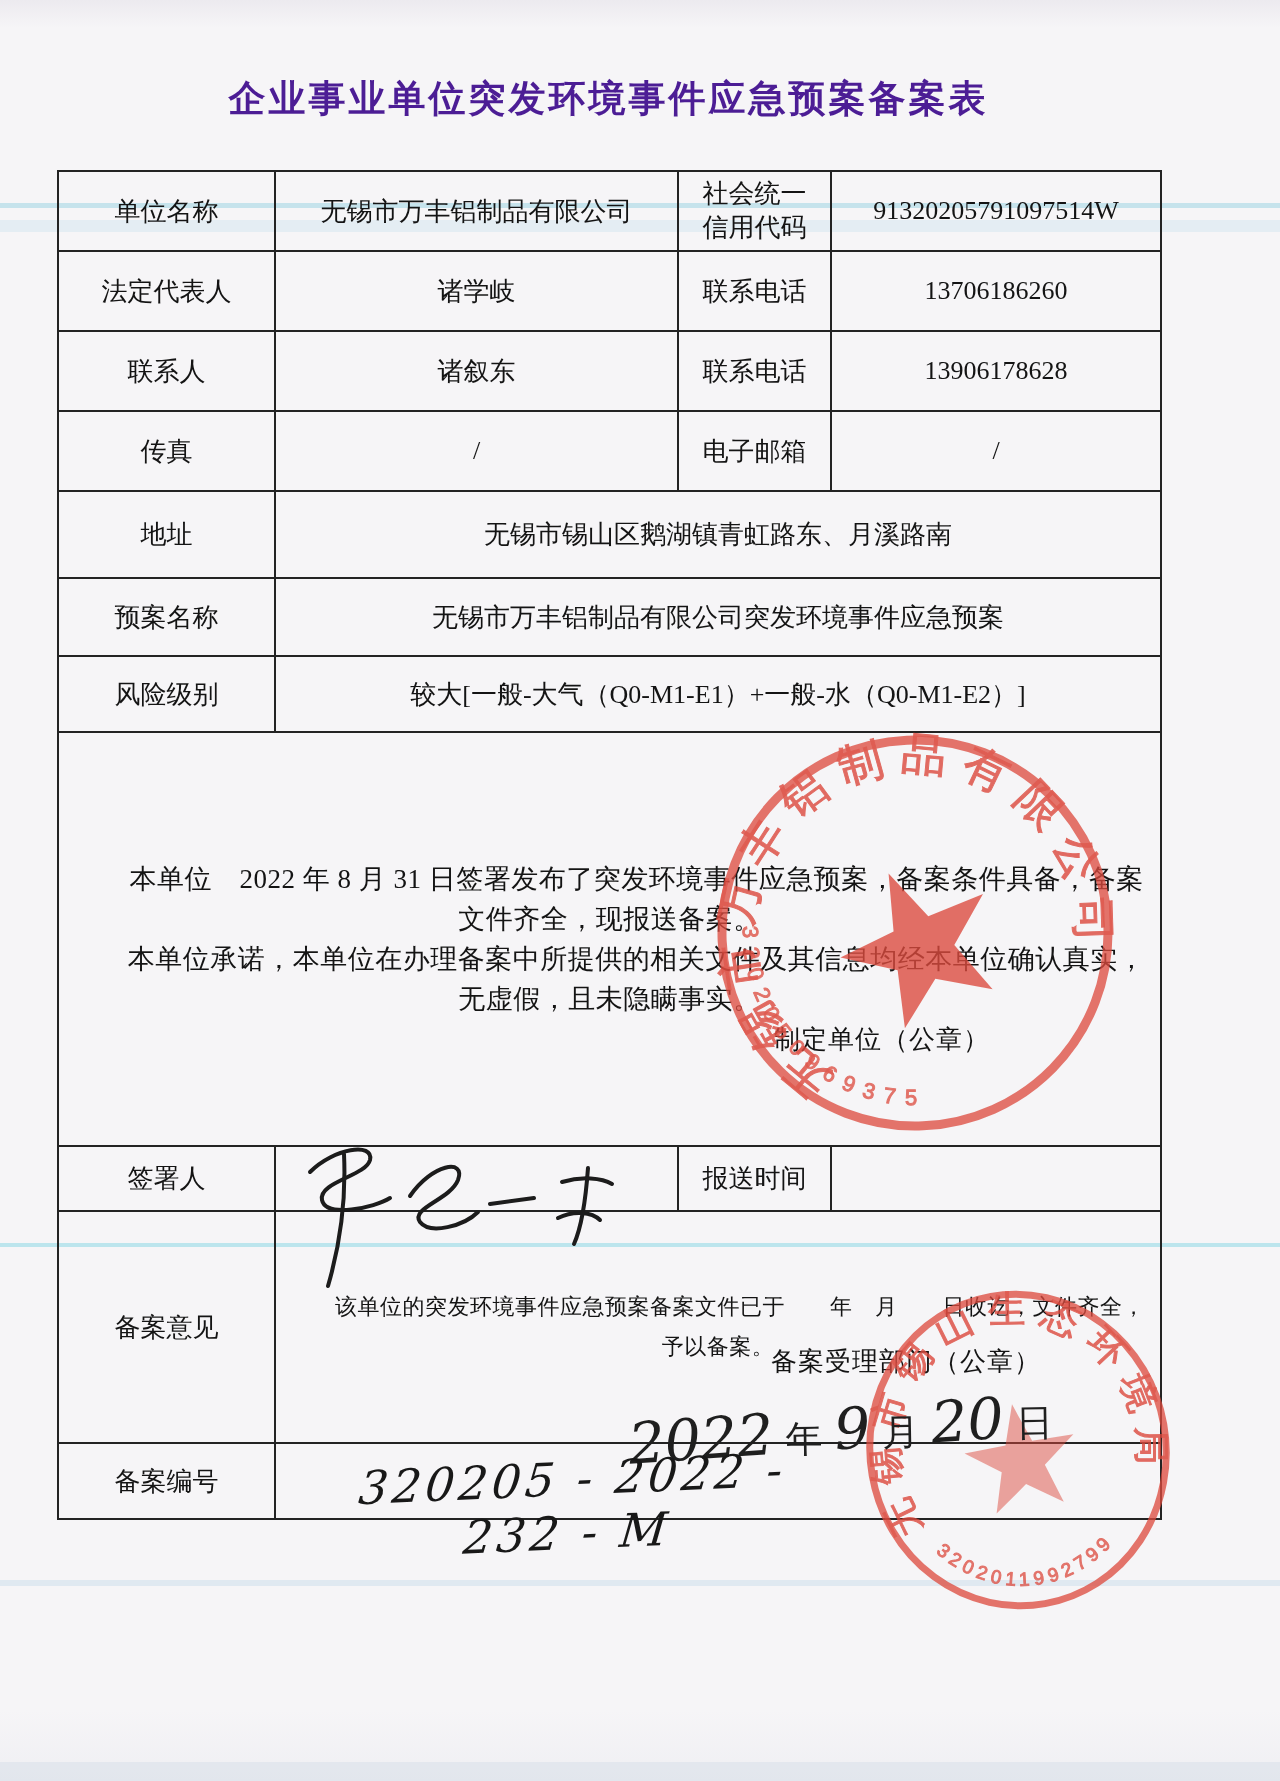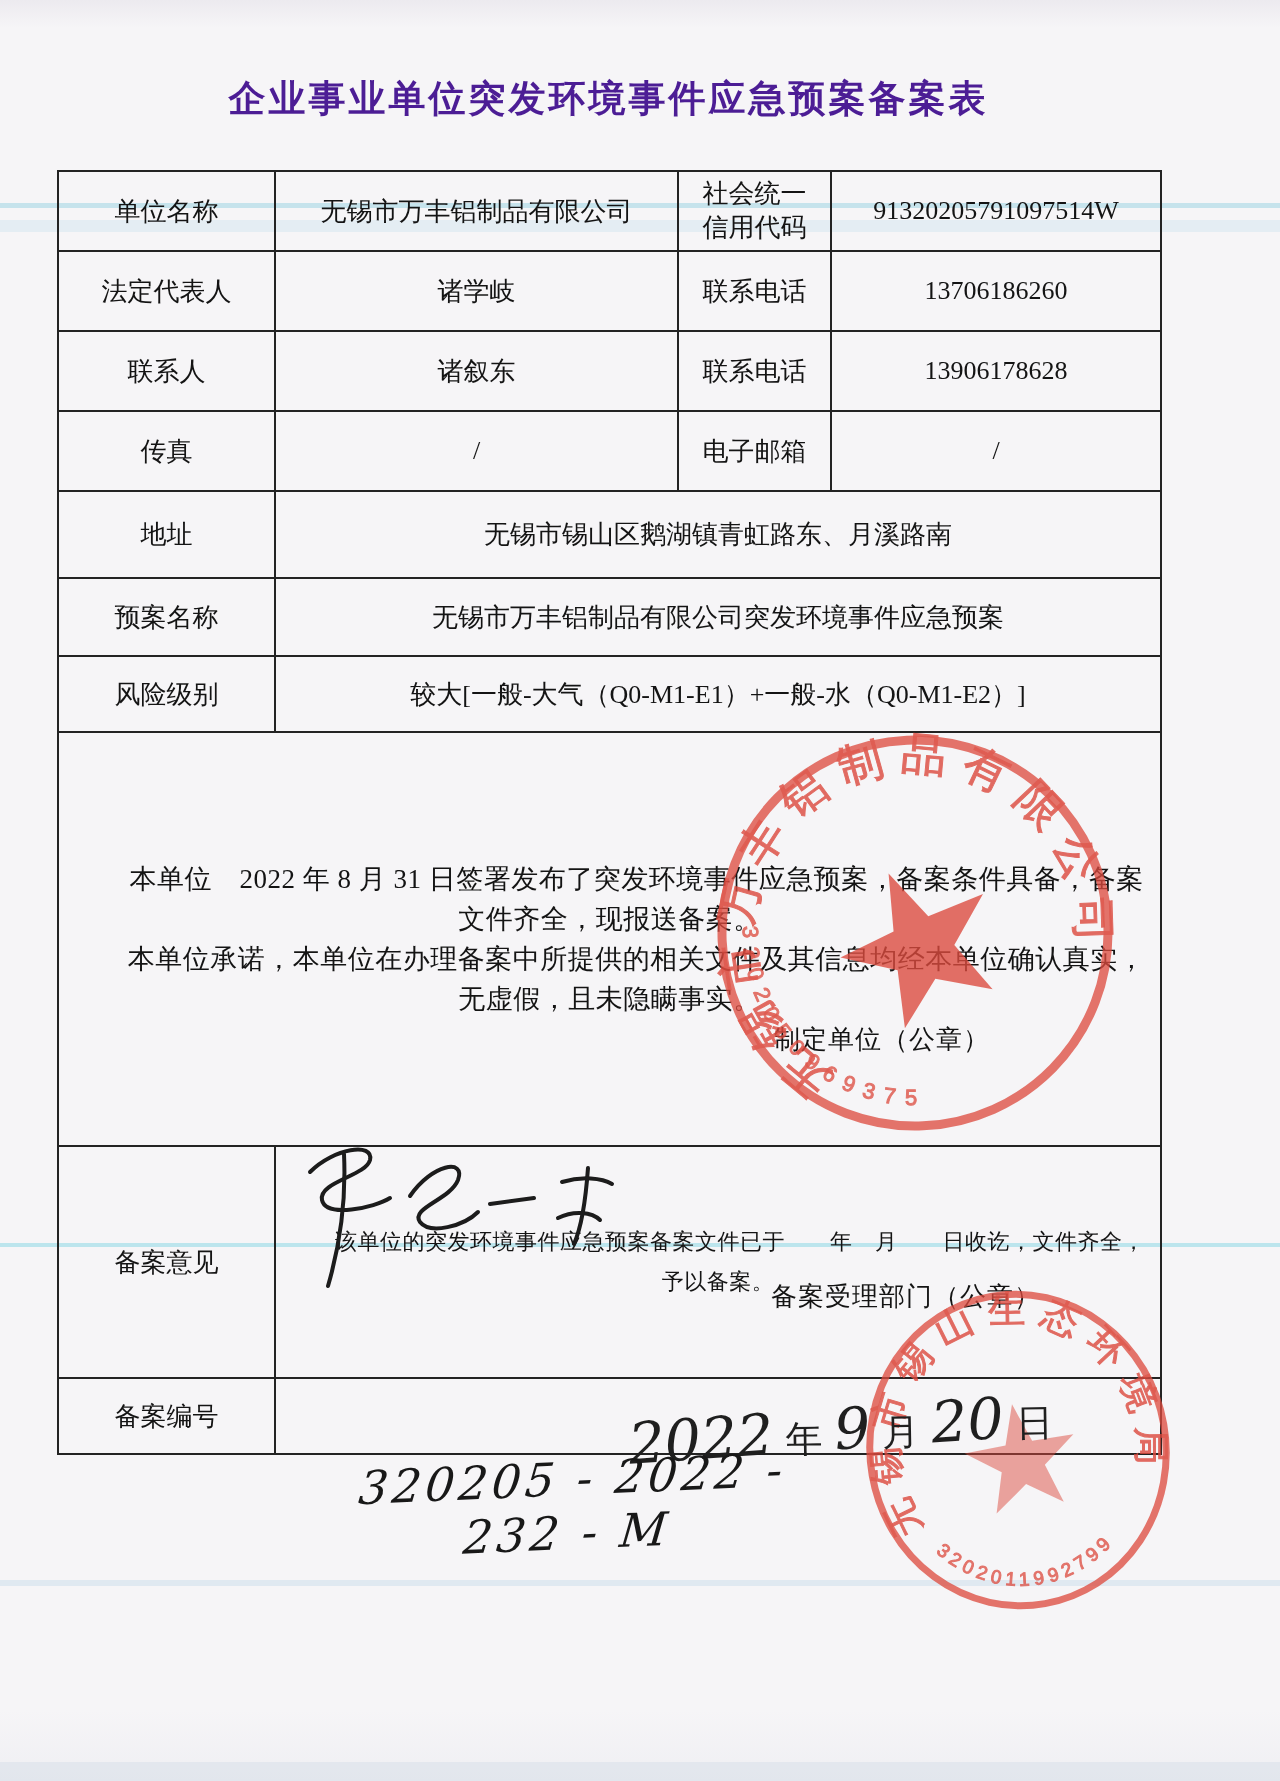--- a/index.html
+++ b/index.html
@@ -117,20 +117,26 @@
     </tr>
 
     <tr class="r8">
       <td colspan="4" class="decl-cell">
         <p>本单位　2022 年 8 月 31 日签署发布了突发环境事件应急预案，备案条件具备，备案文件齐全，现报送备案。</p>
         <p>本单位承诺，本单位在办理备案中所提供的相关文件及其信息均经本单位确认真实，无虚假，且未隐瞒事实。</p>
         <span class="seal-caption">制定单位（公章）</span>
       </td>
     </tr>
 
+    <tr class="r9">
+      <td>签署人</td>
+      <td></td>
+      <td>报送时间</td>
+      <td></td>
+    </tr>
 
     <tr class="r10">
       <td>备案意见</td>
       <td colspan="3" class="review-cell">
         <p class="review-text">该单位的突发环境事件应急预案备案文件已于　　年　月　　日收讫，文件齐全，予以备案。</p>
         <span class="dept-caption">备案受理部门（公章）</span>
       </td>
     </tr>
 
     <tr class="r11">

